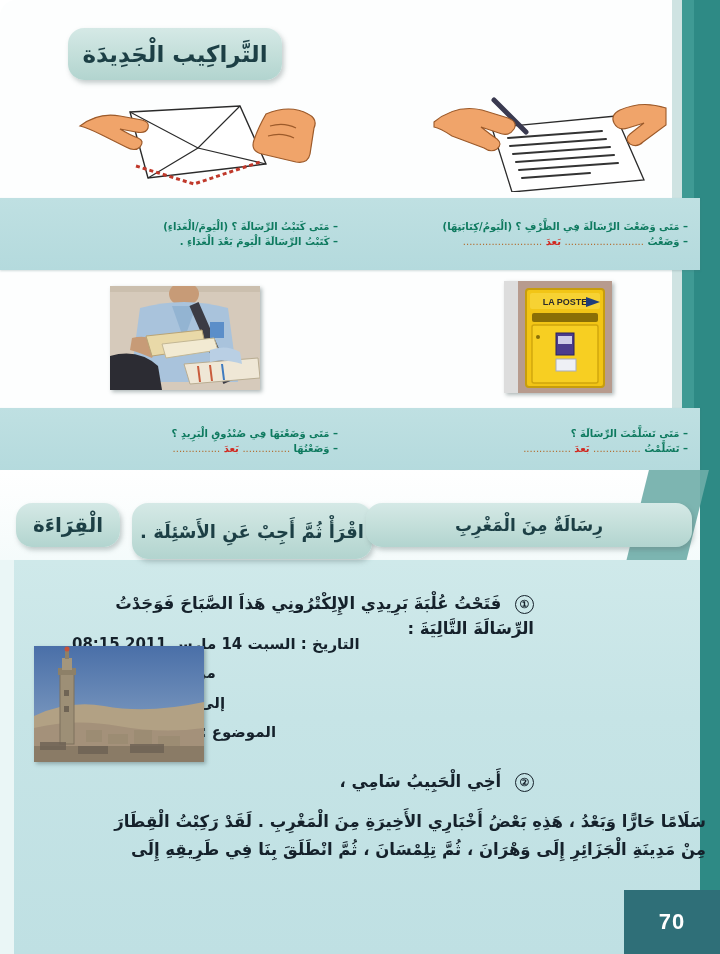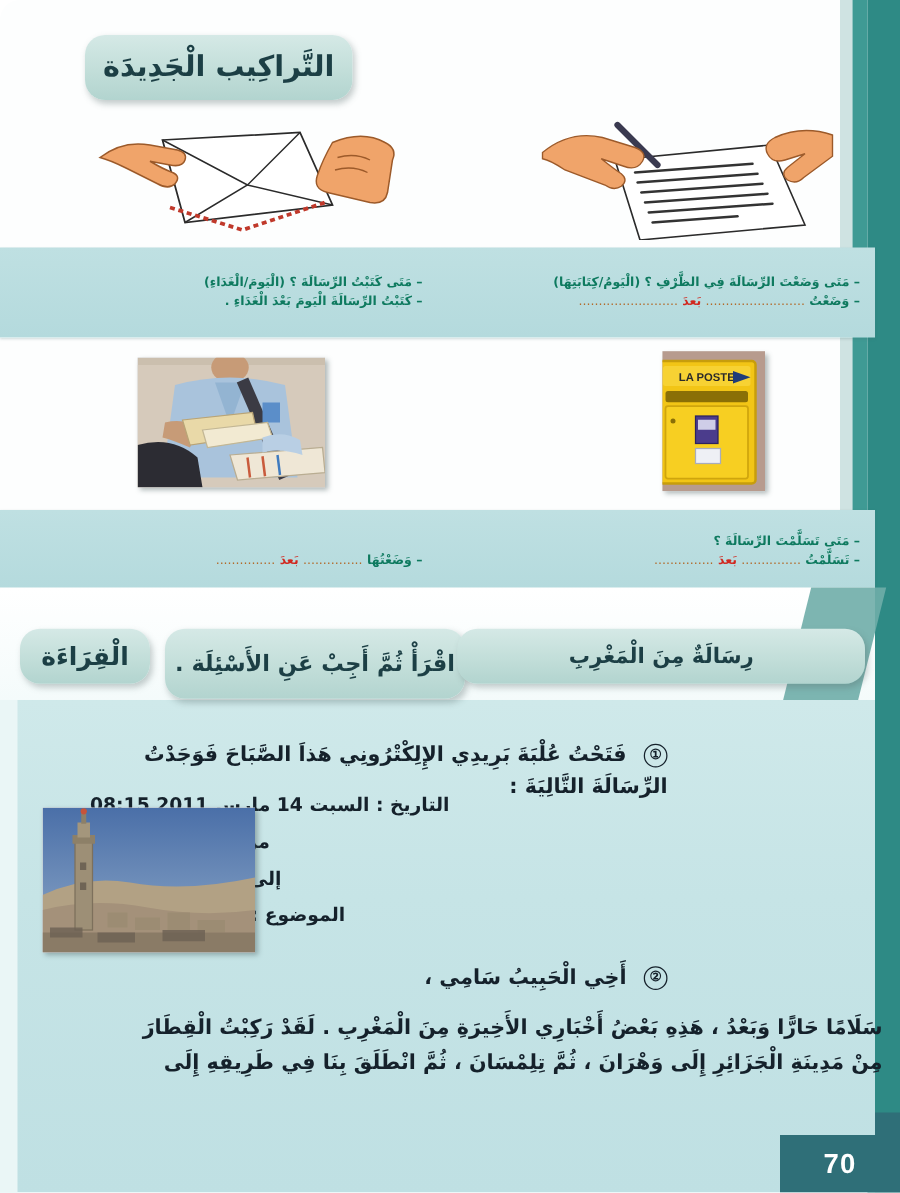--- a/index.html
+++ b/index.html
@@ -11,21 +11,21 @@
   .page{position:absolute;inset:0;background:#fdfefe;border-radius:16px;}
 
   
   .edge-teal{position:absolute;top:0;right:0;width:26px;height:954px;background:#2e8a85;}
   .edge-teal-dark{position:absolute;top:0;right:26px;width:12px;height:890px;background:#3f9a94;}
   .edge-light{position:absolute;top:0;right:38px;width:10px;height:890px;background:#cfe3e2;}
   .edge-bottom{position:absolute;bottom:0;right:0;width:26px;height:64px;background:#2f6f78;}
 
   
   .page-num{
-    position:absolute;right:0;bottom:0;width:96px;height:46px;
+    position:absolute;right:0;bottom:0;width:96px;height:64px;
     background:#2f6f78;color:#fff;display:flex;align-items:center;justify-content:center;
     font-size:22px;font-weight:bold;letter-spacing:1px;
     font-family:"Liberation Sans",sans-serif;
   }
 
   
   .pill{
     position:absolute;border-radius:16px;
     background:linear-gradient(180deg,#d5e9e6 0%,#c2ded9 55%,#b2d4cf 100%);
     box-shadow:2px 3px 5px rgba(90,110,110,.35);
@@ -186,41 +186,44 @@
           <line x1="88" y1="80" x2="90" y2="96"></line>
           <line x1="100" y1="79" x2="102" y2="95"></line>
         </g>
       <g stroke="#3f7bbf" stroke-width="2">
           <line x1="112" y1="78" x2="114" y2="94"></line>
         </g>
       <path d="M100,64 q16,-6 30,2 l2,12 q-18,-6 -32,-2z" fill="#b9cfe4"></path>
     </svg>
   </div>
 
-  <div class="photo" style="right:108px;top:281px;width:82px;height:112px;">
+  <div class="photo" style="right:108px;top:281px;width:108px;height:112px;">
     <svg width="94" height="112" viewBox="0 0 94 112">
       <rect width="94" height="112" fill="#b79b8e"></rect>
       <rect x="8" y="8" width="78" height="98" rx="3" fill="#f2c516" stroke="#c79d0c" stroke-width="2"></rect>
       <rect x="12" y="12" width="70" height="16" rx="2" fill="#f7d233"></rect>
       <text x="47" y="24" font-family="Liberation Sans, sans-serif" font-size="9" font-weight="bold" text-anchor="middle" fill="#2b2b2b">LA POSTE</text>
       <polygon points="68,16 82,21 68,26" fill="#1f3c7a"></polygon>
       <rect x="14" y="32" width="66" height="9" rx="2" fill="#8a6f06"></rect>
       <rect x="14" y="44" width="66" height="58" rx="2" fill="#f7cf22" stroke="#cfa50d" stroke-width="1.4"></rect>
       <rect x="38" y="52" width="18" height="22" fill="#4b3c8c" stroke="#2b2260" stroke-width="1"></rect>
       <rect x="40" y="55" width="14" height="8" fill="#cfcde8"></rect>
       <rect x="38" y="78" width="20" height="12" fill="#eef0f5" stroke="#a9adbb" stroke-width="1"></rect>
       <circle cx="20" cy="56" r="2" fill="#8a6f06"></circle>
     </svg>
   </div>
 
   <div class="band" style="top:408px;height:66px;">
     <div class="band-inner">
       <div class="ex-row">
         <div class="ex-cell">
           <div class="ex-line right">– مَتَى تَسَلَّمْتَ الرِّسَالَةَ ؟</div>
+        </div>
+        <div class="ex-cell">
+          <div class="ex-line right">– مَتَى وَضَعْتَهَا فِي صُنْدُوقِ الْبَرِيدِ ؟</div>
         </div>
       </div>
       <div class="ex-row">
         <div class="ex-cell">
           <div class="ex-line right">
             <span>– تَسَلَّمْتُ</span>
             <span class="dots">...............</span>
             <span class="hl">بَعدَ</span>
             <span class="dots">...............</span>
           </div>

